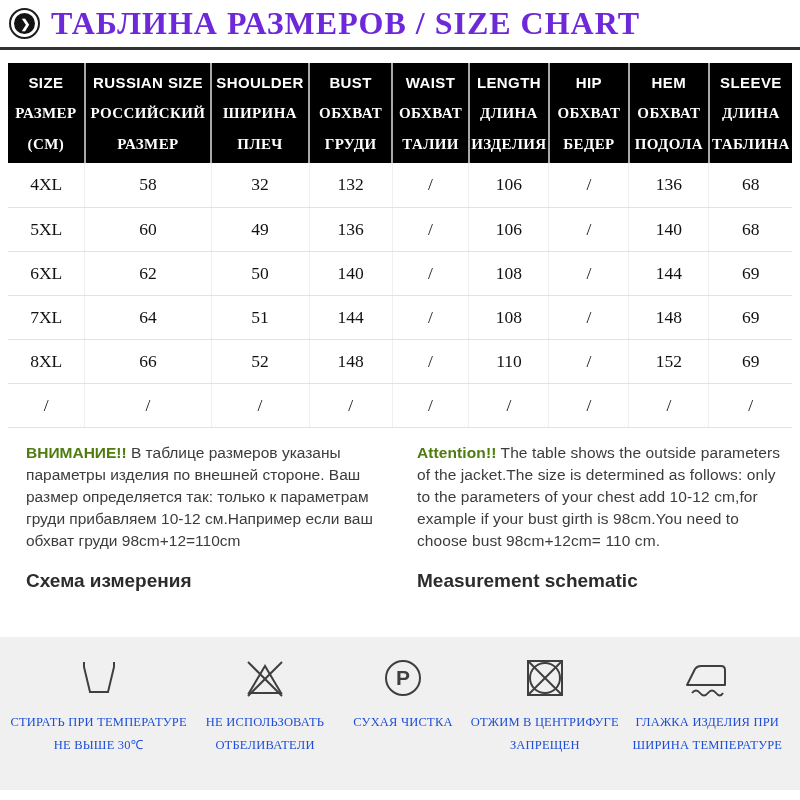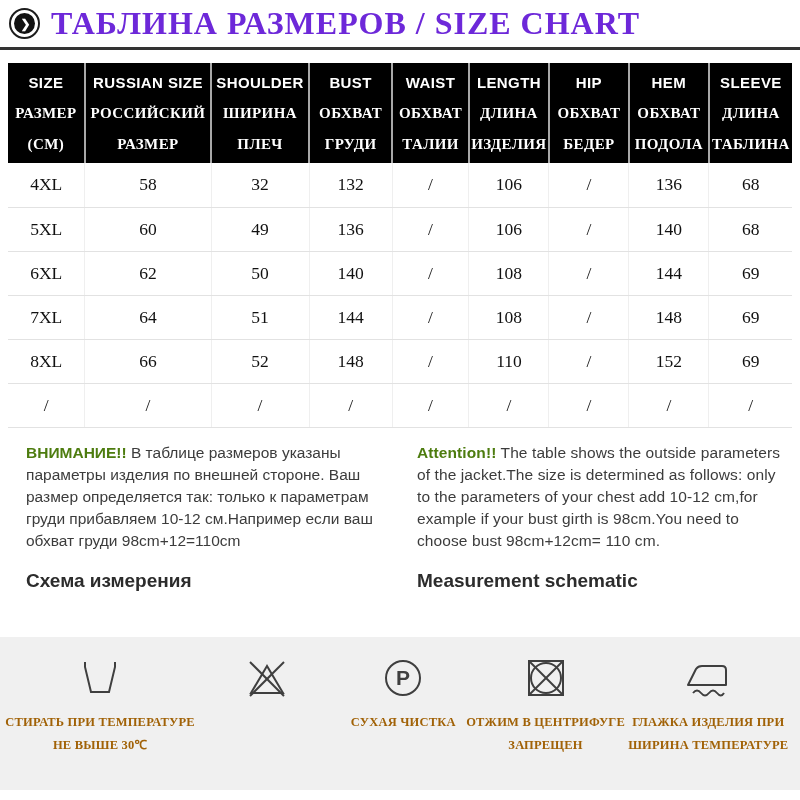--- a/index.html
+++ b/index.html
@@ -61,21 +61,21 @@
 
   
   .care {
     position: absolute; left: 0; right: 0; bottom: 10px; height: 153px;
     background: #f0f0f0; display: flex; justify-content: space-between;
     padding: 17px 8px 0 6px;
   }
   .care-item { display: flex; flex-direction: column; align-items: center; text-align: center; }
   .care-item .ico { height: 48px; display: flex; align-items: center; justify-content: center; margin-bottom: 9px; }
   .care-item svg { stroke: #3f3f3f; stroke-width: 2; fill: none; }
-  .cap { font-family: "Liberation Serif", serif; font-weight: 700; font-size: 12.5px; line-height: 1.85; color: #a16207; letter-spacing: .2px; }
+  .cap { font-family: "Liberation Serif", serif; font-weight: 400; font-size: 12.5px; line-height: 1.85; color: #1d4ed8; letter-spacing: .2px; }
   .cap span { display: block; white-space: nowrap; }
   .w1 { width: 188px; } .w2 { width: 150px; } .w3 { width: 130px; } .w4 { width: 158px; } .w5 { width: 172px; }
 </style>
 </head>
 <body>
 
 <div class="page">
 
   <header class="titlebar">
     <span class="badge">
@@ -245,20 +245,24 @@
         </div>
     </div>
     <div class="care-item w2">
       <span class="ico">
         <svg width="48" height="44" viewBox="0 0 48 44">
             <path d="M24 10 L8 37 L40 37 Z"></path>
             <line x1="7" y1="6" x2="41" y2="40"></line>
             <line x1="41" y1="6" x2="7" y2="40"></line>
           </svg>
       </span>
+      <div class="cap">
+          <span>НЕ ИСПОЛЬЗОВАТЬ</span>
+          <span>ОТБЕЛИВАТЕЛИ</span>
+        </div>
     </div>
     <div class="care-item w3">
       <span class="ico">
         <svg width="48" height="44" viewBox="0 0 48 44">
             <circle cx="24" cy="22" r="17"></circle>
             <text x="24" y="29" text-anchor="middle" font-size="21" font-weight="bold" font-family="Liberation Sans, sans-serif" fill="#3f3f3f" stroke="none">P</text>
           </svg>
       </span>
       <div class="cap">
           <span>СУХАЯ ЧИСТКА</span>

